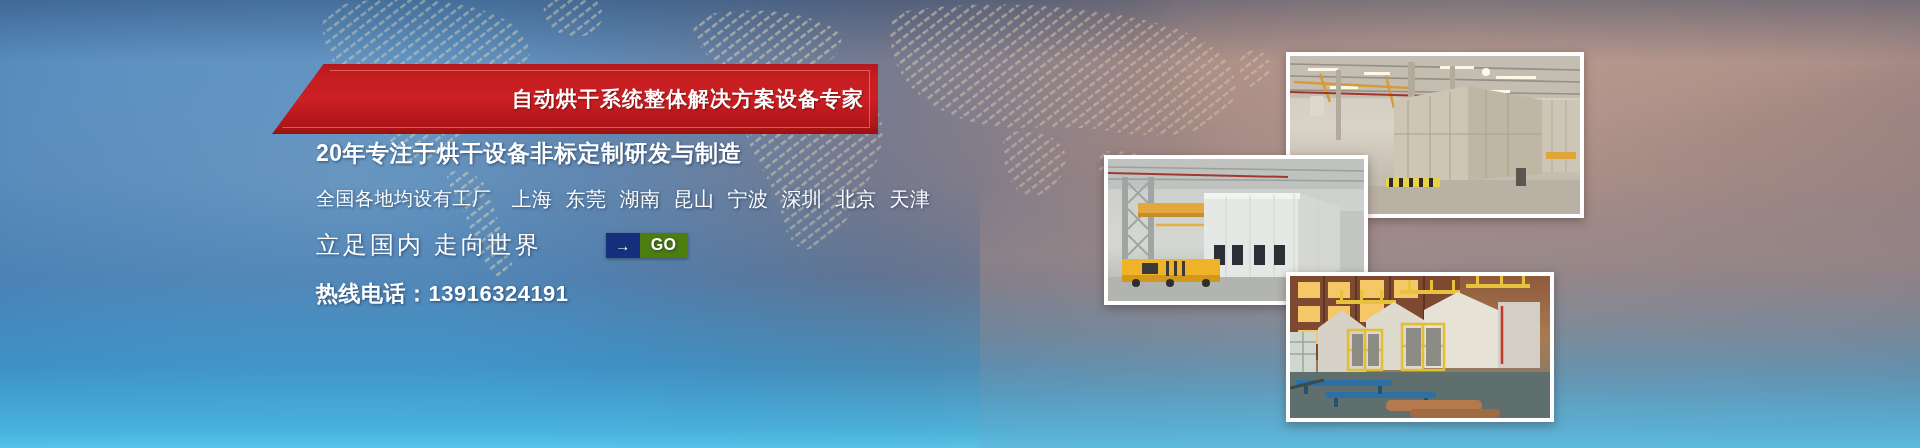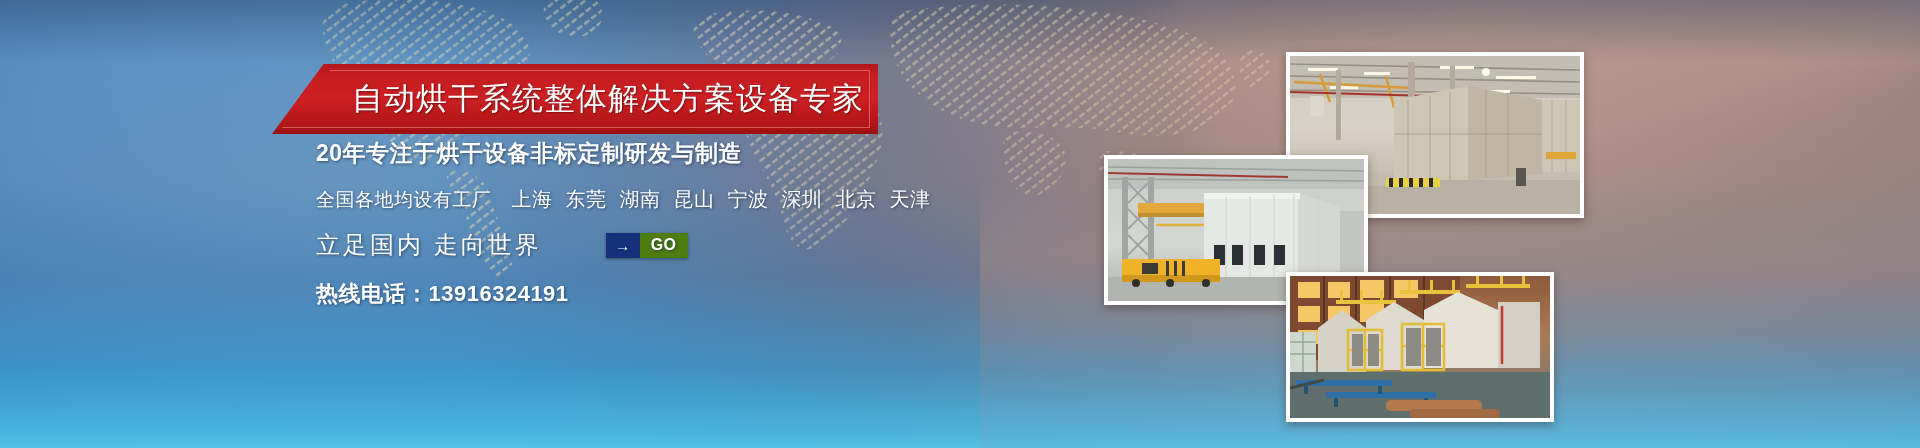--- a/index.html
+++ b/index.html
@@ -119,22 +119,22 @@
     clip-path: polygon(8.2% 0%, 100% 0%, 100% 100%, 0% 100%);
   }
   .ribbon .title {
     position: absolute;
     left: 0; right: 0; top: 0; bottom: 0;
     display: flex;
     align-items: center;
     justify-content: flex-end;
     padding-right: 14px;
     color: #ffffff;
-    font-size: 31px;
-    font-weight: 400;
+    font-size: 21px;
+    font-weight: 700;
     letter-spacing: 1px;
     text-shadow: 1px 1px 2px rgba(70,0,0,0.6);
     white-space: nowrap;
   }
 
   
   .copy {
     position: absolute;
     left: 316px;
     top: 138px;
@@ -146,21 +146,21 @@
     text-shadow: 1px 1px 3px rgba(20,40,70,0.65);
   }
   .line-1 {
     font-size: 23px;
     font-weight: 700;
     letter-spacing: 0.5px;
     margin-bottom: 17px;
   }
   .line-2 {
     display: flex;
-    align-items: center;
+    align-items: flex-start;
     margin-bottom: 16px;
   }
   .line-2 .lead {
     font-size: 19px;
     font-weight: 400;
     letter-spacing: 0.5px;
   }
   .cities {
     margin-left: 20px;
     font-size: 20px;

